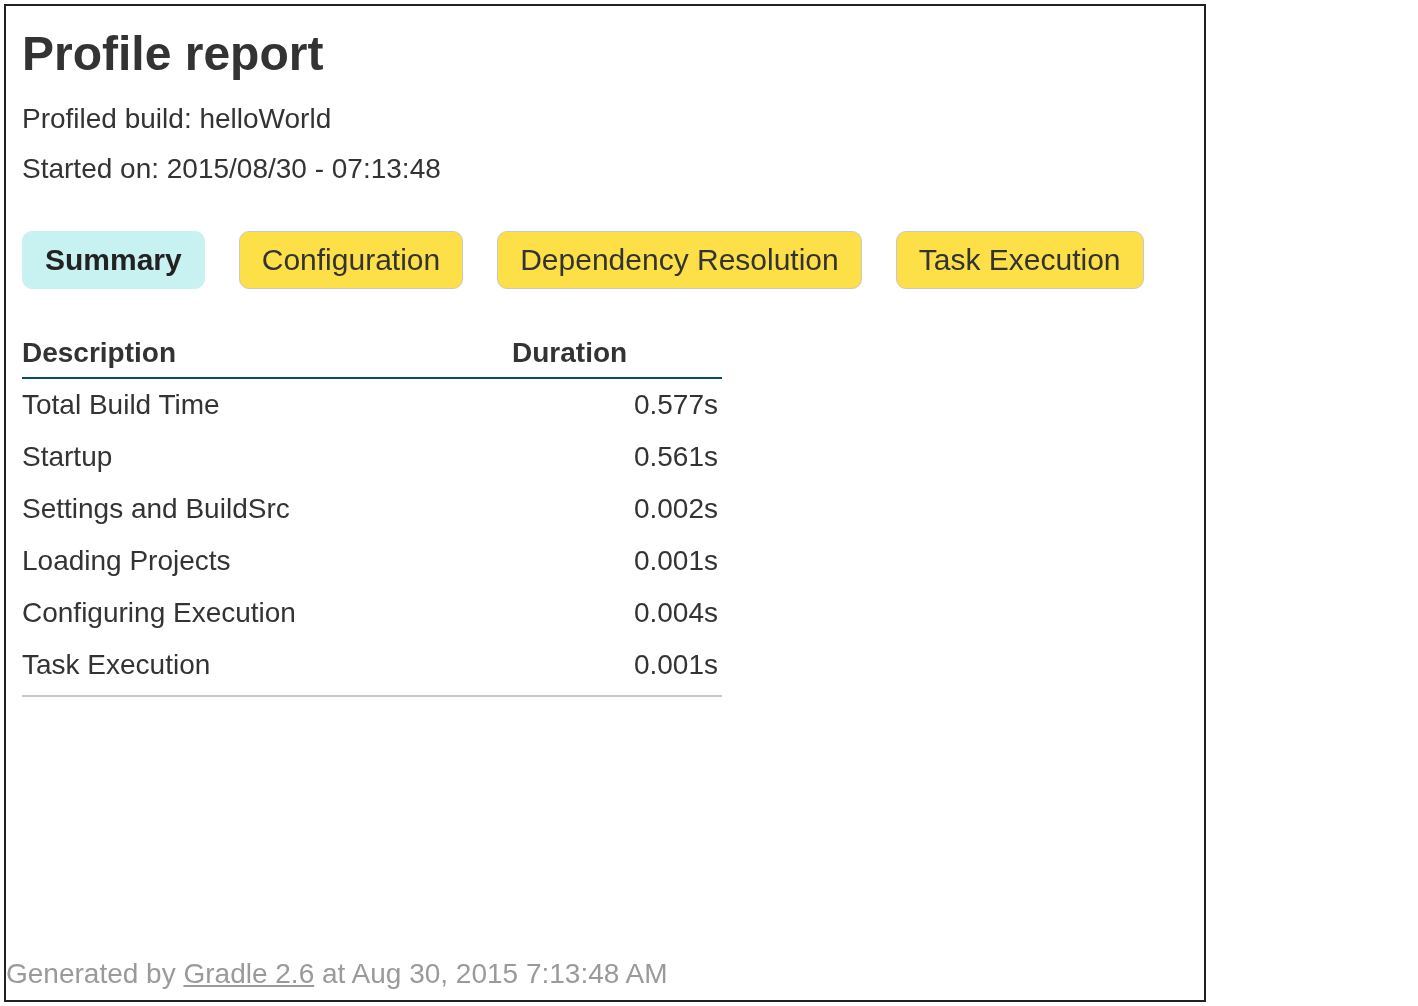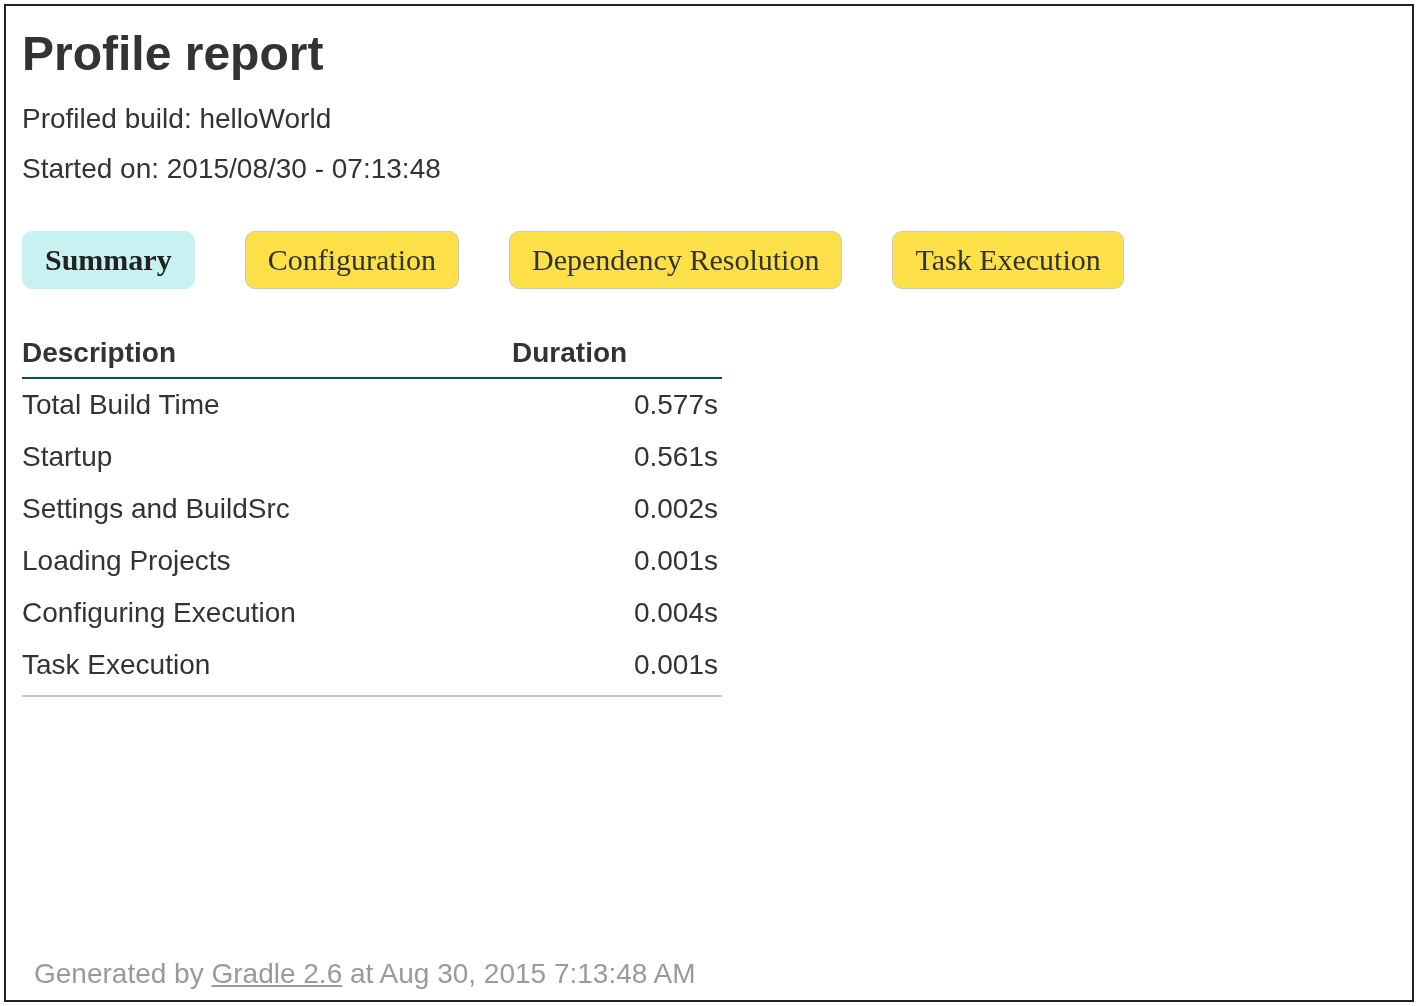--- a/index.html
+++ b/index.html
@@ -11,42 +11,41 @@
       font-family: -apple-system, BlinkMacSystemFont, "Helvetica Neue", Helvetica, Arial, sans-serif;
       background: #ffffff;
       color: #333333;
       padding: 0;
       width: 1418px;
       height: 1006px;
     }
     .frame {
       border: 2px solid #222;
       margin: 4px;
-      width: 1410px;
+      width: 1202px;
       height: 998px;
       padding: 20px 16px 10px 16px;
       position: relative;
     }
     h1.page-title {
       font-size: 48px;
       font-weight: 700;
       color: #333;
       margin-bottom: 22px;
     }
     .meta-line {
       font-size: 28px;
       color: #333;
       margin-bottom: 18px;
     }
     .tabs {
       margin-top: 46px;
       display: flex;
-      gap: 50px;
+      gap: 34px;
       align-items: flex-end;
-      font-family: Liberation Serif, serif;
     }
     .tab {
       font-size: 30px;
       padding: 10px 22px;
       border-radius: 10px;
       border: 1px solid #c8c8c8;
       background: #fde047;
       color: #333;
       cursor: pointer;
       line-height: 1.2;
@@ -83,21 +82,21 @@
       text-align: right;
       padding-right: 4px;
     }
     table.summary tbody tr:last-child td {
       border-bottom: 2px solid #c9c9c9;
       padding-bottom: 14px;
     }
     .footer {
       position: absolute;
       bottom: 10px;
-      left: 28px;
+      left: 0;
       font-size: 28px;
       color: #9a9a9a;
     }
     .footer a {
       color: #9a9a9a;
       text-decoration: underline;
     }
   </style>
 </head>
 <body>

